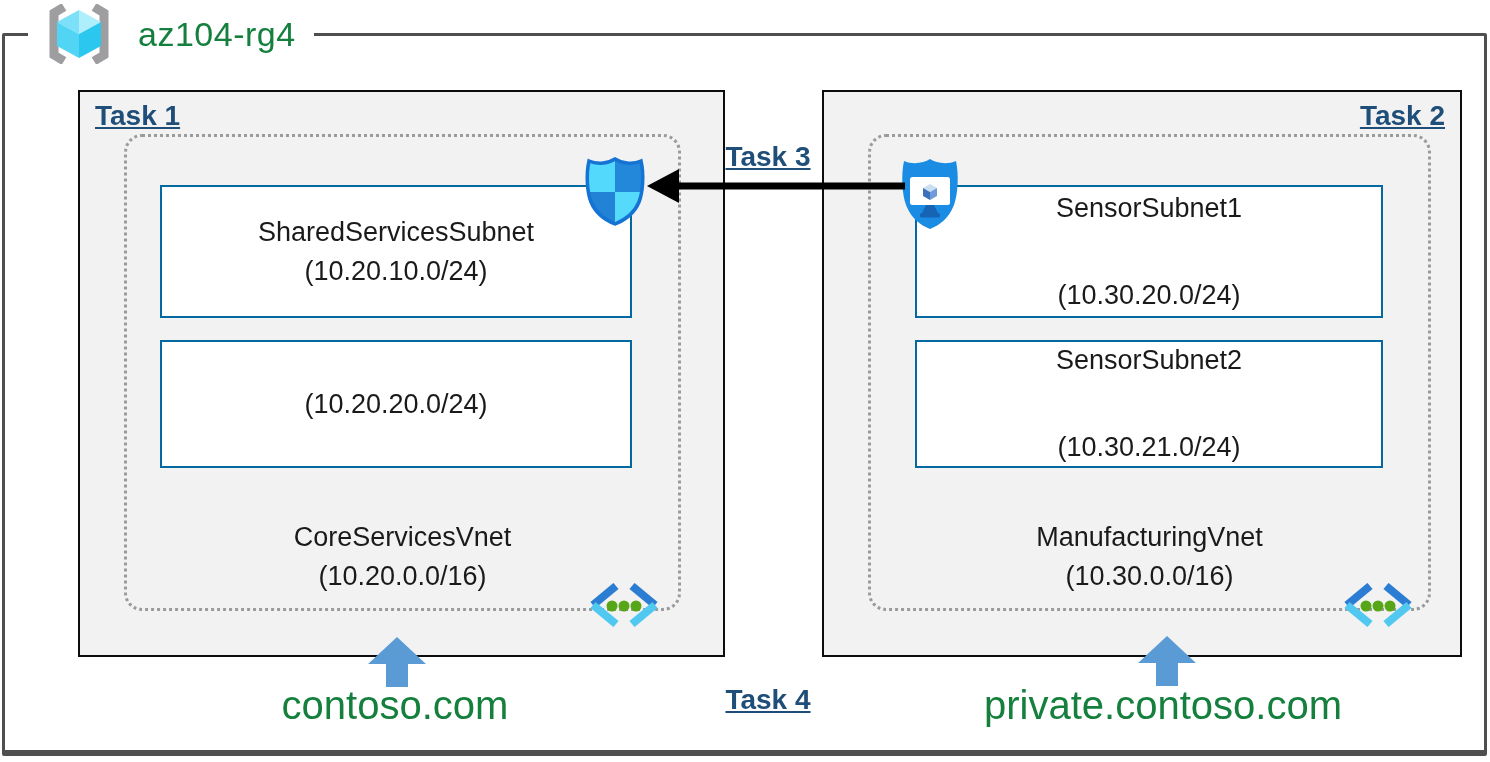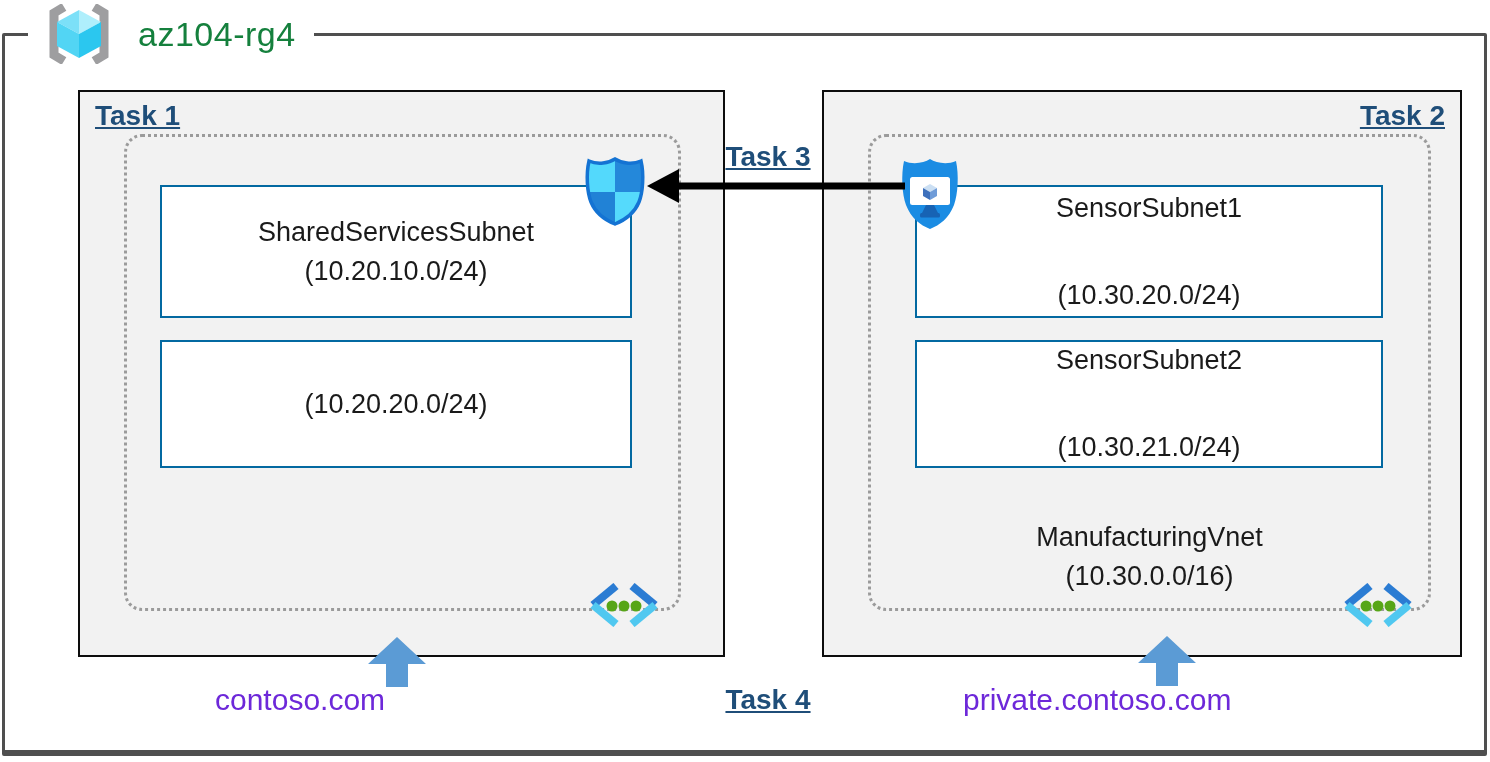--- a/index.html
+++ b/index.html
@@ -85,22 +85,23 @@
   .vnet-label.left  { left: 124px; width: 557px; }
   .vnet-label.right { left: 868px; width: 563px; }
 
   
   .task3-label { left: 692px; top: 141px; width: 152px; text-align: center; }
   .task4-label { left: 692px; top: 684px; width: 152px; text-align: center; }
 
   
   .domain-label {
     top: 683px;
-    font-size: 30px;
-    color: #6d28d9;
+    font-size: 40px;
+    text-align: center;
+    color: #15803d;
   }
   .domain-label.left  { left: 215px; width: 360px; }
   .domain-label.right { left: 963px; width: 400px; }
 
   .icon-wrap { line-height: 0; z-index: 7; }
 </style>
 </head>
 <body>
 
 <div class="abs rg-frame"></div>
@@ -124,20 +125,22 @@
 <div class="abs vnet-boundary left"></div>
 
 <div class="abs subnet-card l row1">
   <div>SharedServicesSubnet</div>
   <div>(10.20.10.0/24)</div>
 </div>
 <div class="abs subnet-card l row2">
   <div>(10.20.20.0/24)</div>
 </div>
 <div class="abs vnet-label left">
+  <div>CoreServicesVnet</div>
+  <div>(10.20.0.0/16)</div>
 </div>
 
 <div class="abs task-box right"></div>
 <div class="abs task-label" style="left:1330px;top:100px;width:115px;text-align:right;">Task 2</div>
 <div class="abs vnet-boundary right"></div>
 
 <div class="abs subnet-card r row1">
   <div>SensorSubnet1</div>
   <div>(10.30.20.0/24)</div>
 </div>

